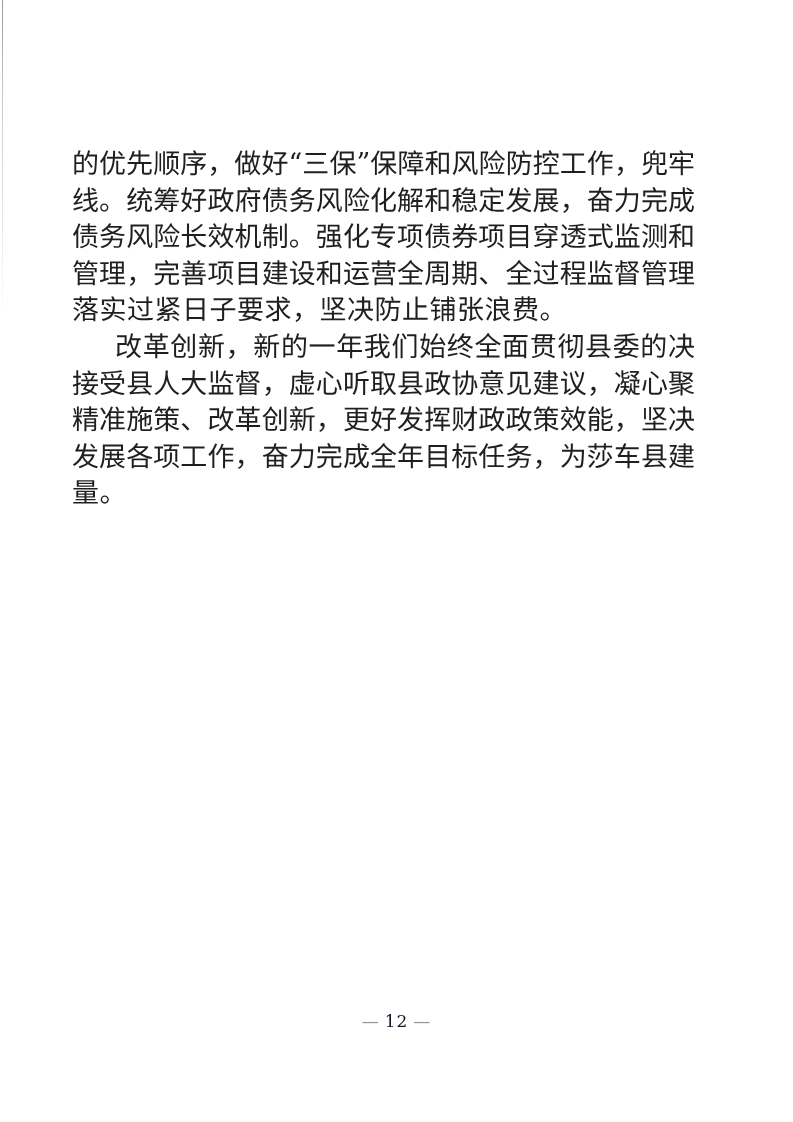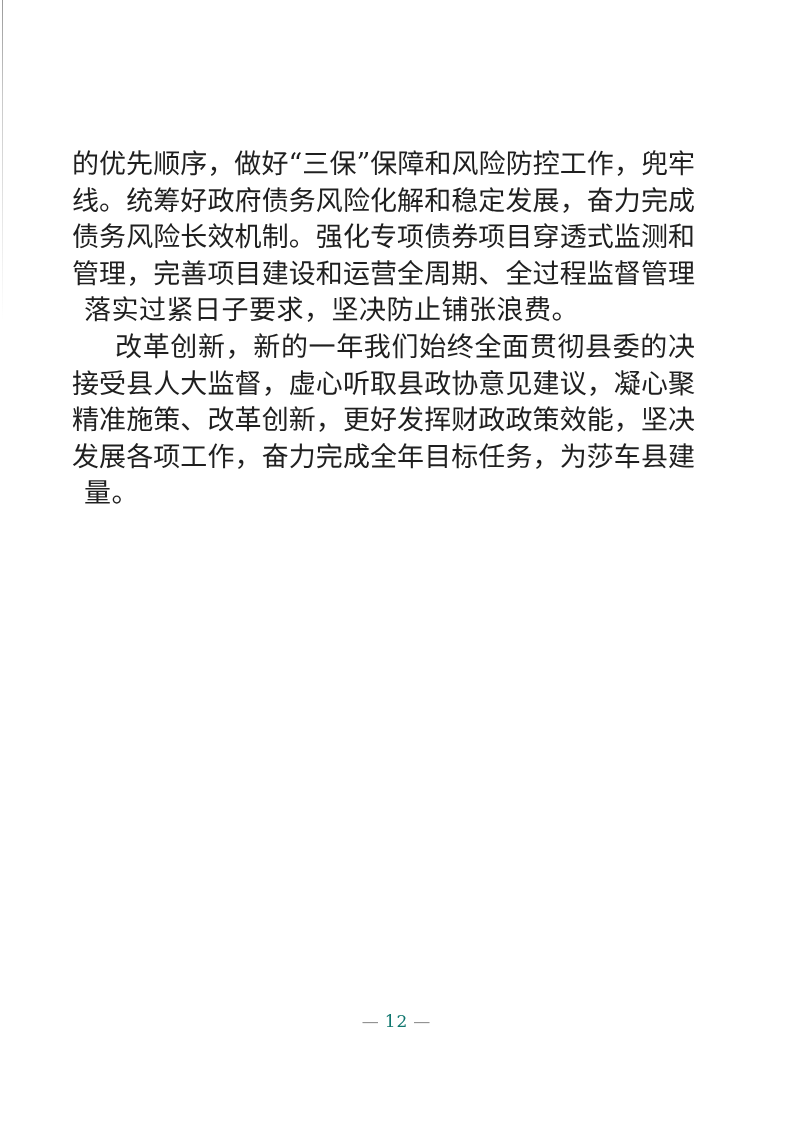--- a/index.html
+++ b/index.html
@@ -38,42 +38,41 @@
     height: 36.6px;
     line-height: 36.6px;
     text-align: justify;
     text-align-last: justify;
     overflow: hidden;
   }
   .line.para-end {
     text-align: left;
     text-align-last: left;
     letter-spacing: 0.5px;
-    margin-left: 12px;
   }
   .line.indented {
     padding-left: 43px;
   }
   .page-footer {
     position: absolute;
     left: 0;
     top: 1009px;
     width: 100%;
     text-align: center;
     font-size: 17px;
     line-height: 24px;
     color: #222222;
     letter-spacing: 1px;
   }
   .page-footer .dash {
     color: #8f8f8f;
     padding: 0 5px;
   }
   .page-footer .num {
-    color: #0f766e;
+    color: #0f172a;
   }
 </style>
 </head>
 <body>
 
 <div class="page">
   <div class="scan-line"></div>
 
   <main class="text-block" id="text-block">
 

